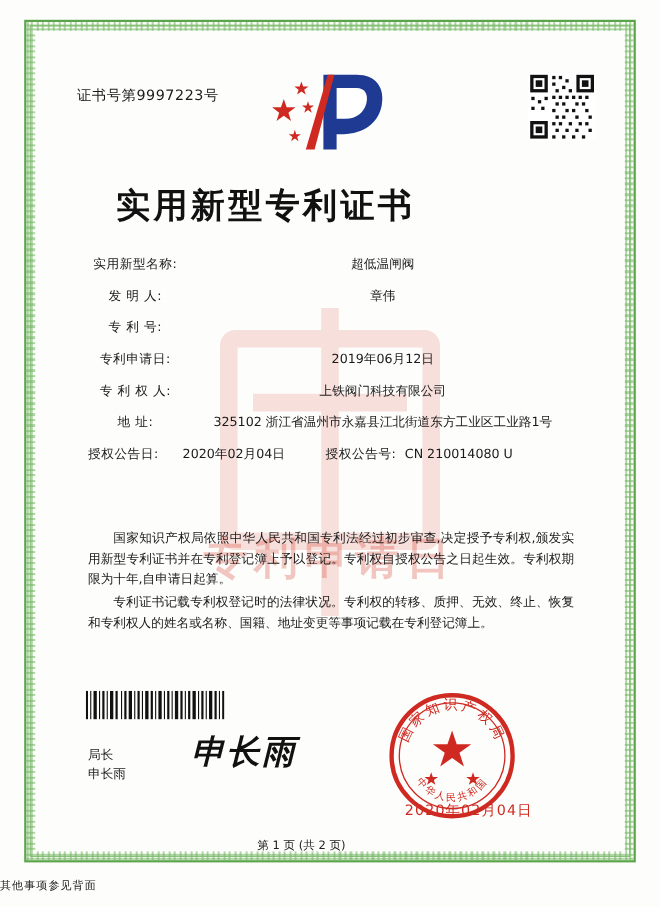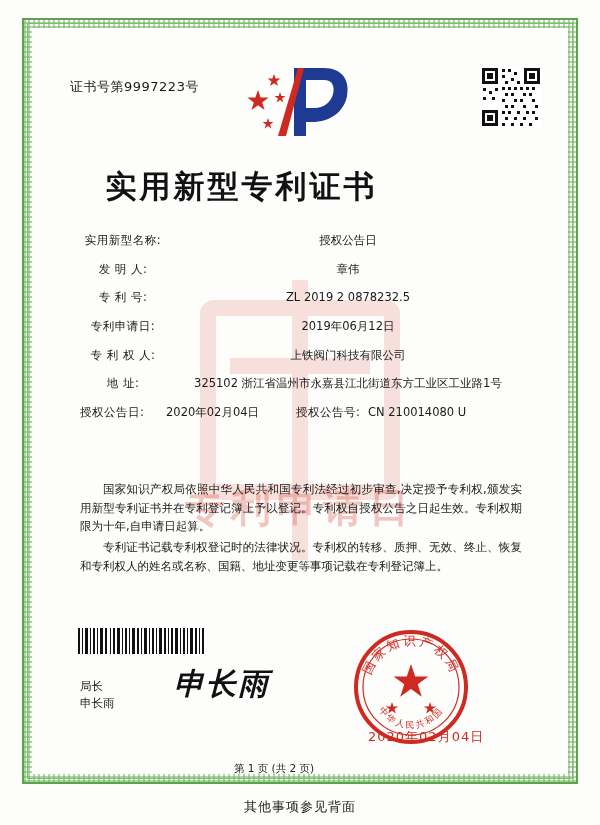--- a/index.html
+++ b/index.html
@@ -239,22 +239,21 @@
     width: 548px;
     text-align: center;
     font-size: 10.5px;
     color: #222;
   }
   .footer-note {
     position: absolute;
     left: 0;
     top: 798px;
     width: 600px;
-    text-align: center;
-    font-size: 13px;
+    font-size: 10px;
     color: #222;
     letter-spacing: 1px;
   }
 </style>
 </head>
 <body>
 
 <div class="page">
 
   <div class="border-outer"></div>
@@ -346,29 +345,28 @@
         <rect x="49" y="57" width="3" height="3"></rect>
       </g>
     </svg>
   </div>
 
   <div class="title">实用新型专利证书</div>
 
   <div class="fields">
     <div class="field">
       <div class="field-label">实用新型名称:</div>
-      <div class="field-value">授权公告日</div>
+      <div class="field-value">超低温闸阀</div>
     </div>
     <div class="field">
       <div class="field-label">发 明 人:</div>
       <div class="field-value">章伟</div>
     </div>
     <div class="field">
       <div class="field-label">专 利 号:</div>
-      <div class="field-value">ZL 2019 2 0878232.5</div>
     </div>
     <div class="field">
       <div class="field-label">专利申请日:</div>
       <div class="field-value">2019年06月12日</div>
     </div>
     <div class="field">
       <div class="field-label">专 利 权 人:</div>
       <div class="field-value">上铁阀门科技有限公司</div>
     </div>
     <div class="field">

